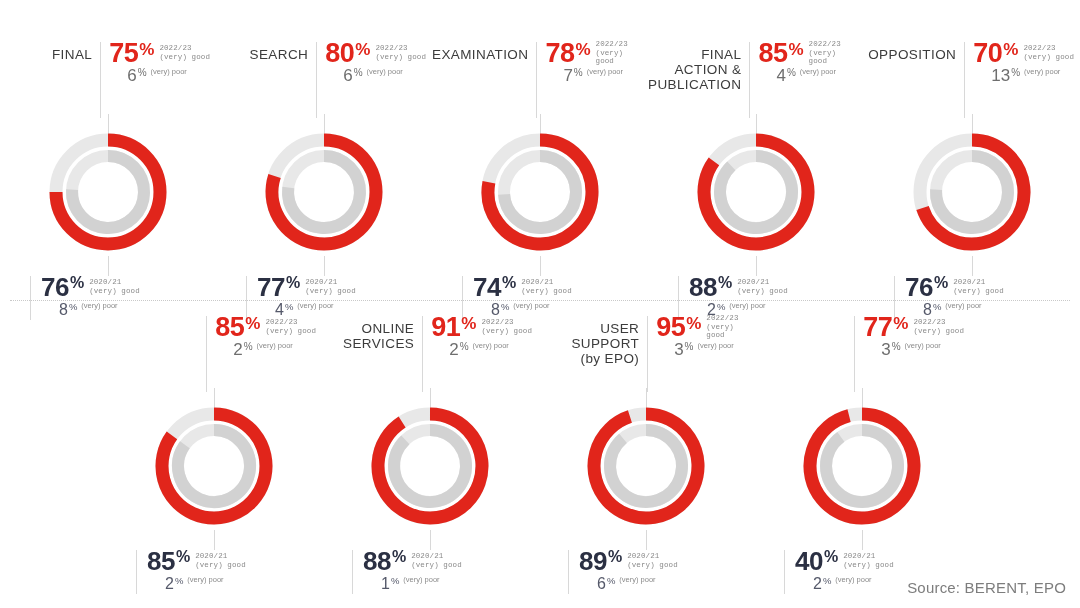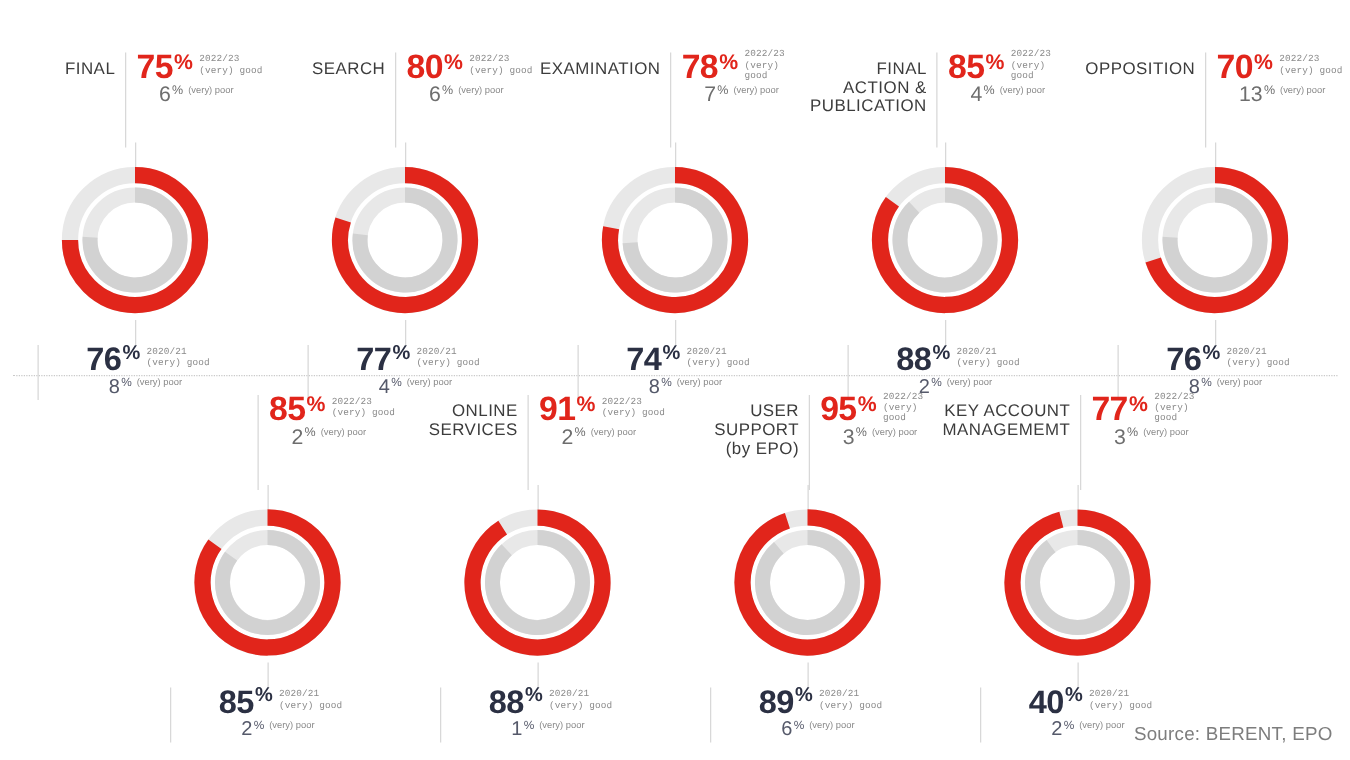--- a/index.html
+++ b/index.html
@@ -146,21 +146,20 @@
   
   .bottom-block {
     position: absolute;
     top: 238px;
     left: 0;
     width: 216px;
     display: flex;
     justify-content: flex-start;
     padding-left: 30px;
     box-sizing: border-box;
-    gap: 28px;
   }
   .bfigs { padding-top: 0; }
   .b-big-num {
     font-size: 26px;
     font-weight: 700;
     color: #2b3043;
     letter-spacing: -0.5px;
     line-height: 26px;
   }
   .b-big-pct {
@@ -612,22 +611,20 @@
           <span class="b-small-num">6</span>
           <span class="b-small-pct">%</span>
           <span class="meta-inline">(very) poor</span>
         </div>
       </div>
     </div>
   </div>
   <div class="panel">
 
     <div class="top-block">
-      <div class="cat-label">KEY ACCOUNT
-MANAGEMEMT</div>
       <div class="vrule"></div>
       <div class="figs">
         <div class="fig-line">
           <span class="big-num">77</span>
           <span class="big-pct">%</span>
           <span class="meta">2022/23
 (very) good</span>
         </div>
         <div class="fig-line poor">
           <span class="small-num">3</span>

